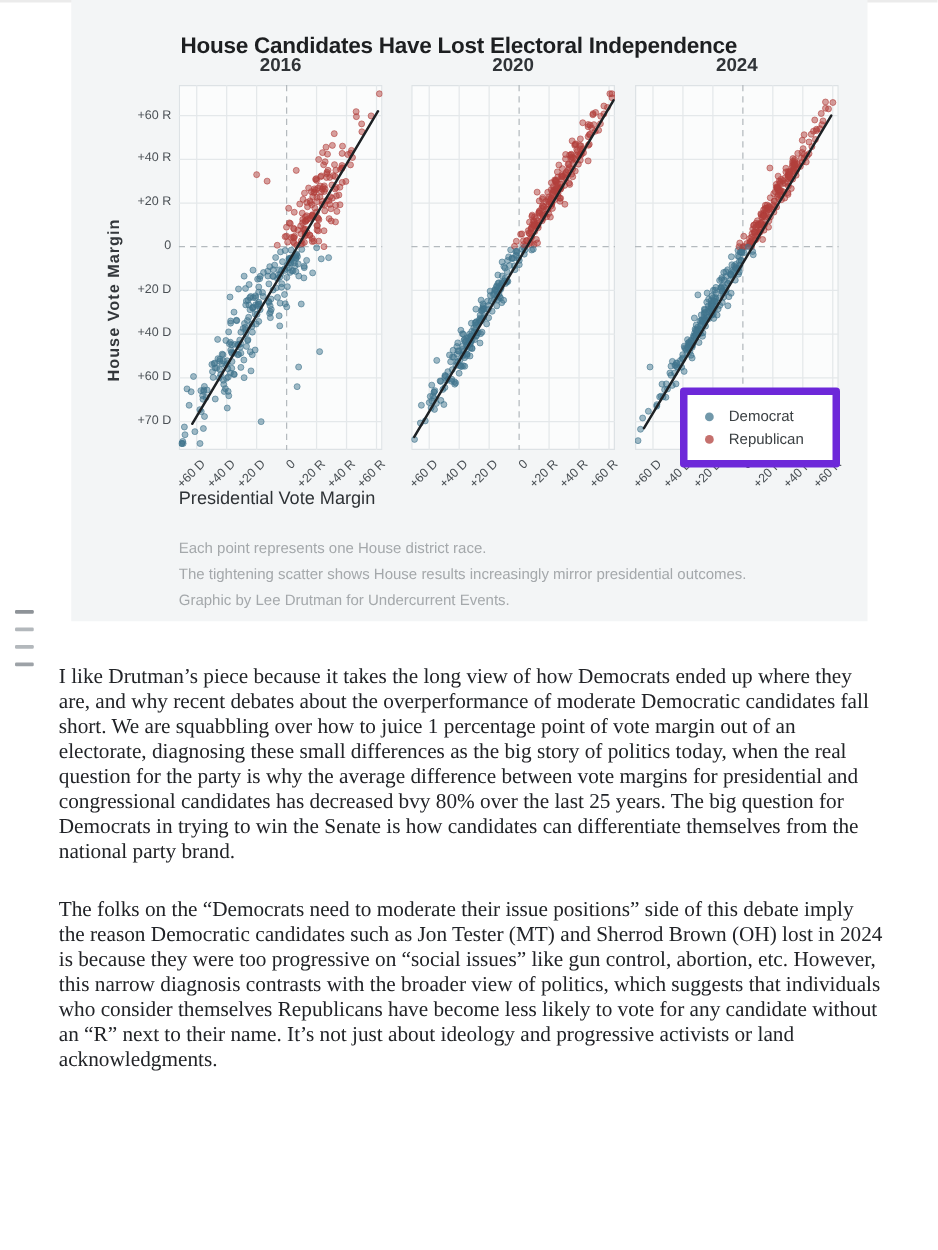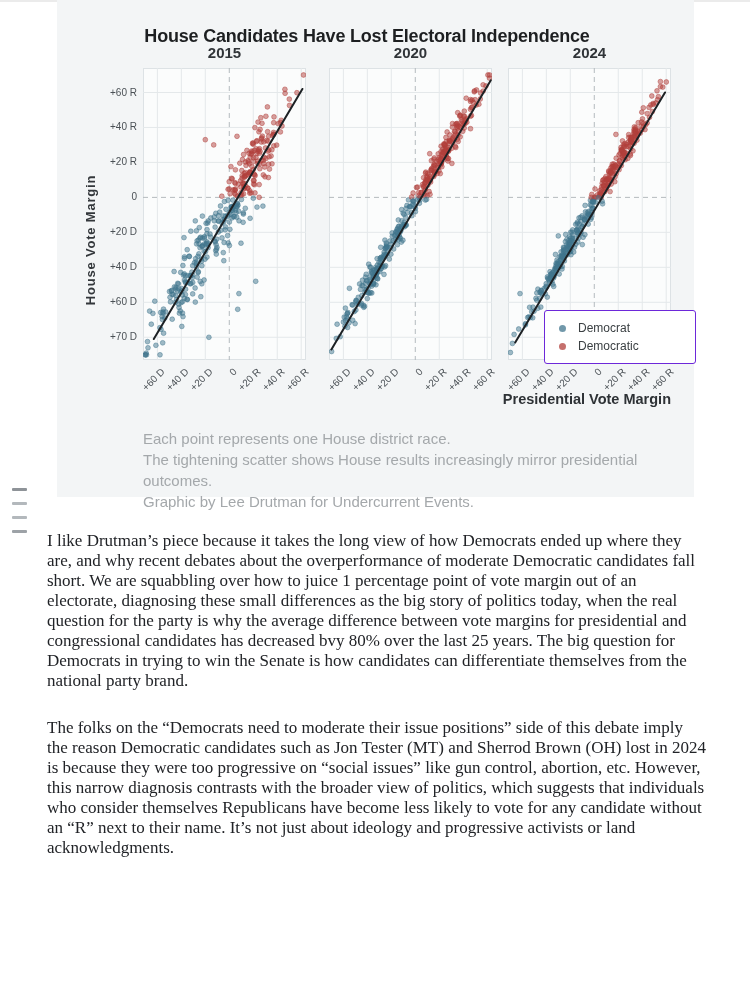--- a/index.html
+++ b/index.html
@@ -17,26 +17,26 @@
   .year-label { position:absolute; top:2px; left:0; width:163px; text-align:center;
                 font-size:15px; font-weight:700; color:#303438; }
   svg.plot { position:absolute; top:26px; left:0; }
   .xlabs { position:absolute; top:320px; left:0; width:163px; height:70px; }
   .xlab { position:absolute; width:64px; text-align:right; font-size:10px; color:#4a5055;
           transform:rotate(-45deg); transform-origin:100% 0; white-space:nowrap; }
   .ylabs { position:absolute; top:0; left:0; width:80px; height:497px; }
   .ylab { position:absolute; left:0; width:80px; text-align:right; font-size:10px; color:#4a5055; }
   .yaxis-title { position:absolute; top:233px; left:-52px; width:170px; height:14px; text-align:center;
                  transform:rotate(-90deg); font-size:13px; font-weight:700; letter-spacing:0.8px; color:#33373b; }
-  .xaxis-title { position:absolute; top:391px; left:86px; width:528px; text-align:right;
-                 font-size:14.5px; font-weight:700; color:#2e3236; }
+  .xaxis-title { position:absolute; top:391px; left:86px; width:528px; text-align:left;
+                 font-size:14.5px; font-weight:400; color:#2e3236; }
   .captions { position:absolute; top:428px; left:86px; width:540px;
-              font-size:15px; line-height:21px; color:#a4a8ab; }
-  .legend { position:absolute; top:268px; left:36px; width:152px; background:#ffffff;
-            border:1px solid #6d28d9; border-radius:3px; padding:8px 10px 8px 14px; z-index:5; }
+              font-size:12px; line-height:21px; color:#a4a8ab; }
+  .legend { position:absolute; top:268px; left:36px; width:128px; background:#ffffff;
+            border:6px solid #6d28d9; border-radius:3px; padding:8px 10px 8px 14px; z-index:5; }
   .legend-row { display:flex; align-items:center; gap:12px; font-size:12px; color:#3b4043; line-height:18px; }
   .dot { width:7px; height:7px; border-radius:50%; display:inline-block; }
 
   
   .side-rail { position:absolute; left:12px; top:488px; width:16px; }
   .side-rail span { display:block; width:15px; height:2.5px; margin-bottom:11.5px; border-radius:1px; }
   .side-rail span:nth-child(1){ background:#8e9398; }
   .side-rail span:nth-child(2){ background:#b3b8bc; }
   .side-rail span:nth-child(3){ background:#b3b8bc; }
   .side-rail span:nth-child(4){ background:#9da2a7; }
@@ -68,21 +68,21 @@
       <span class="ylab" style="top: 191.4px;">0</span>
       <span class="ylab" style="top: 226.4px;">+20 D</span>
       <span class="ylab" style="top: 261.3px;">+40 D</span>
       <span class="ylab" style="top: 296.3px;">+60 D</span>
       <span class="ylab" style="top: 331.3px;">+70 D</span>
     </div>
   <div class="yaxis-title">House Vote Margin</div>
 
   <div class="plots">
     <div class="panel p0">
-      <div class="year-label">2015</div>
+      <div class="year-label">2016</div>
       <svg class="plot" width="163" height="292">
           <rect x="0.5" y="0.5" width="162" height="291" fill="#fbfcfc" stroke="#dde2e5" stroke-width="1"></rect>
           <line x1="14.382352941176471" y1="0" x2="14.382352941176471" y2="292" stroke="#e4e8ea" stroke-width="1"></line>
           <line x1="38.35294117647059" y1="0" x2="38.35294117647059" y2="292" stroke="#e4e8ea" stroke-width="1"></line>
           <line x1="62.3235294117647" y1="0" x2="62.3235294117647" y2="292" stroke="#e4e8ea" stroke-width="1"></line>
           <line x1="110.26470588235294" y1="0" x2="110.26470588235294" y2="292" stroke="#e4e8ea" stroke-width="1"></line>
           <line x1="134.23529411764704" y1="0" x2="134.23529411764704" y2="292" stroke="#e4e8ea" stroke-width="1"></line>
           <line x1="158.2058823529412" y1="0" x2="158.2058823529412" y2="292" stroke="#e4e8ea" stroke-width="1"></line>
           <line x1="0" y1="24.479041916167663" x2="163" y2="24.479041916167663" stroke="#e4e8ea" stroke-width="1"></line>
           <line x1="0" y1="59.449101796407184" x2="163" y2="59.449101796407184" stroke="#e4e8ea" stroke-width="1"></line>
@@ -1313,21 +1313,21 @@
           <span class="xlab" style="left: 72.2px; top: 4px;">+40 R</span>
           <span class="xlab" style="left: 96.2px; top: 4px;">+60 R</span>
         </div>
       <div class="legend">
         <div class="legend-row">
           <span class="dot dem" style="background: rgb(65, 117, 142); opacity: 0.75;"></span>
           <span>Democrat</span>
         </div>
         <div class="legend-row">
           <span class="dot rep" style="background: rgb(178, 64, 60); opacity: 0.75;"></span>
-          <span>Democratic</span>
+          <span>Republican</span>
         </div>
       </div>
     </div>
   </div>
 
   <div class="xaxis-title">Presidential Vote Margin</div>
 
   <div class="captions">
     <div>Each point represents one House district race.</div>
     <div>The tightening scatter shows House results increasingly mirror presidential outcomes.</div>

